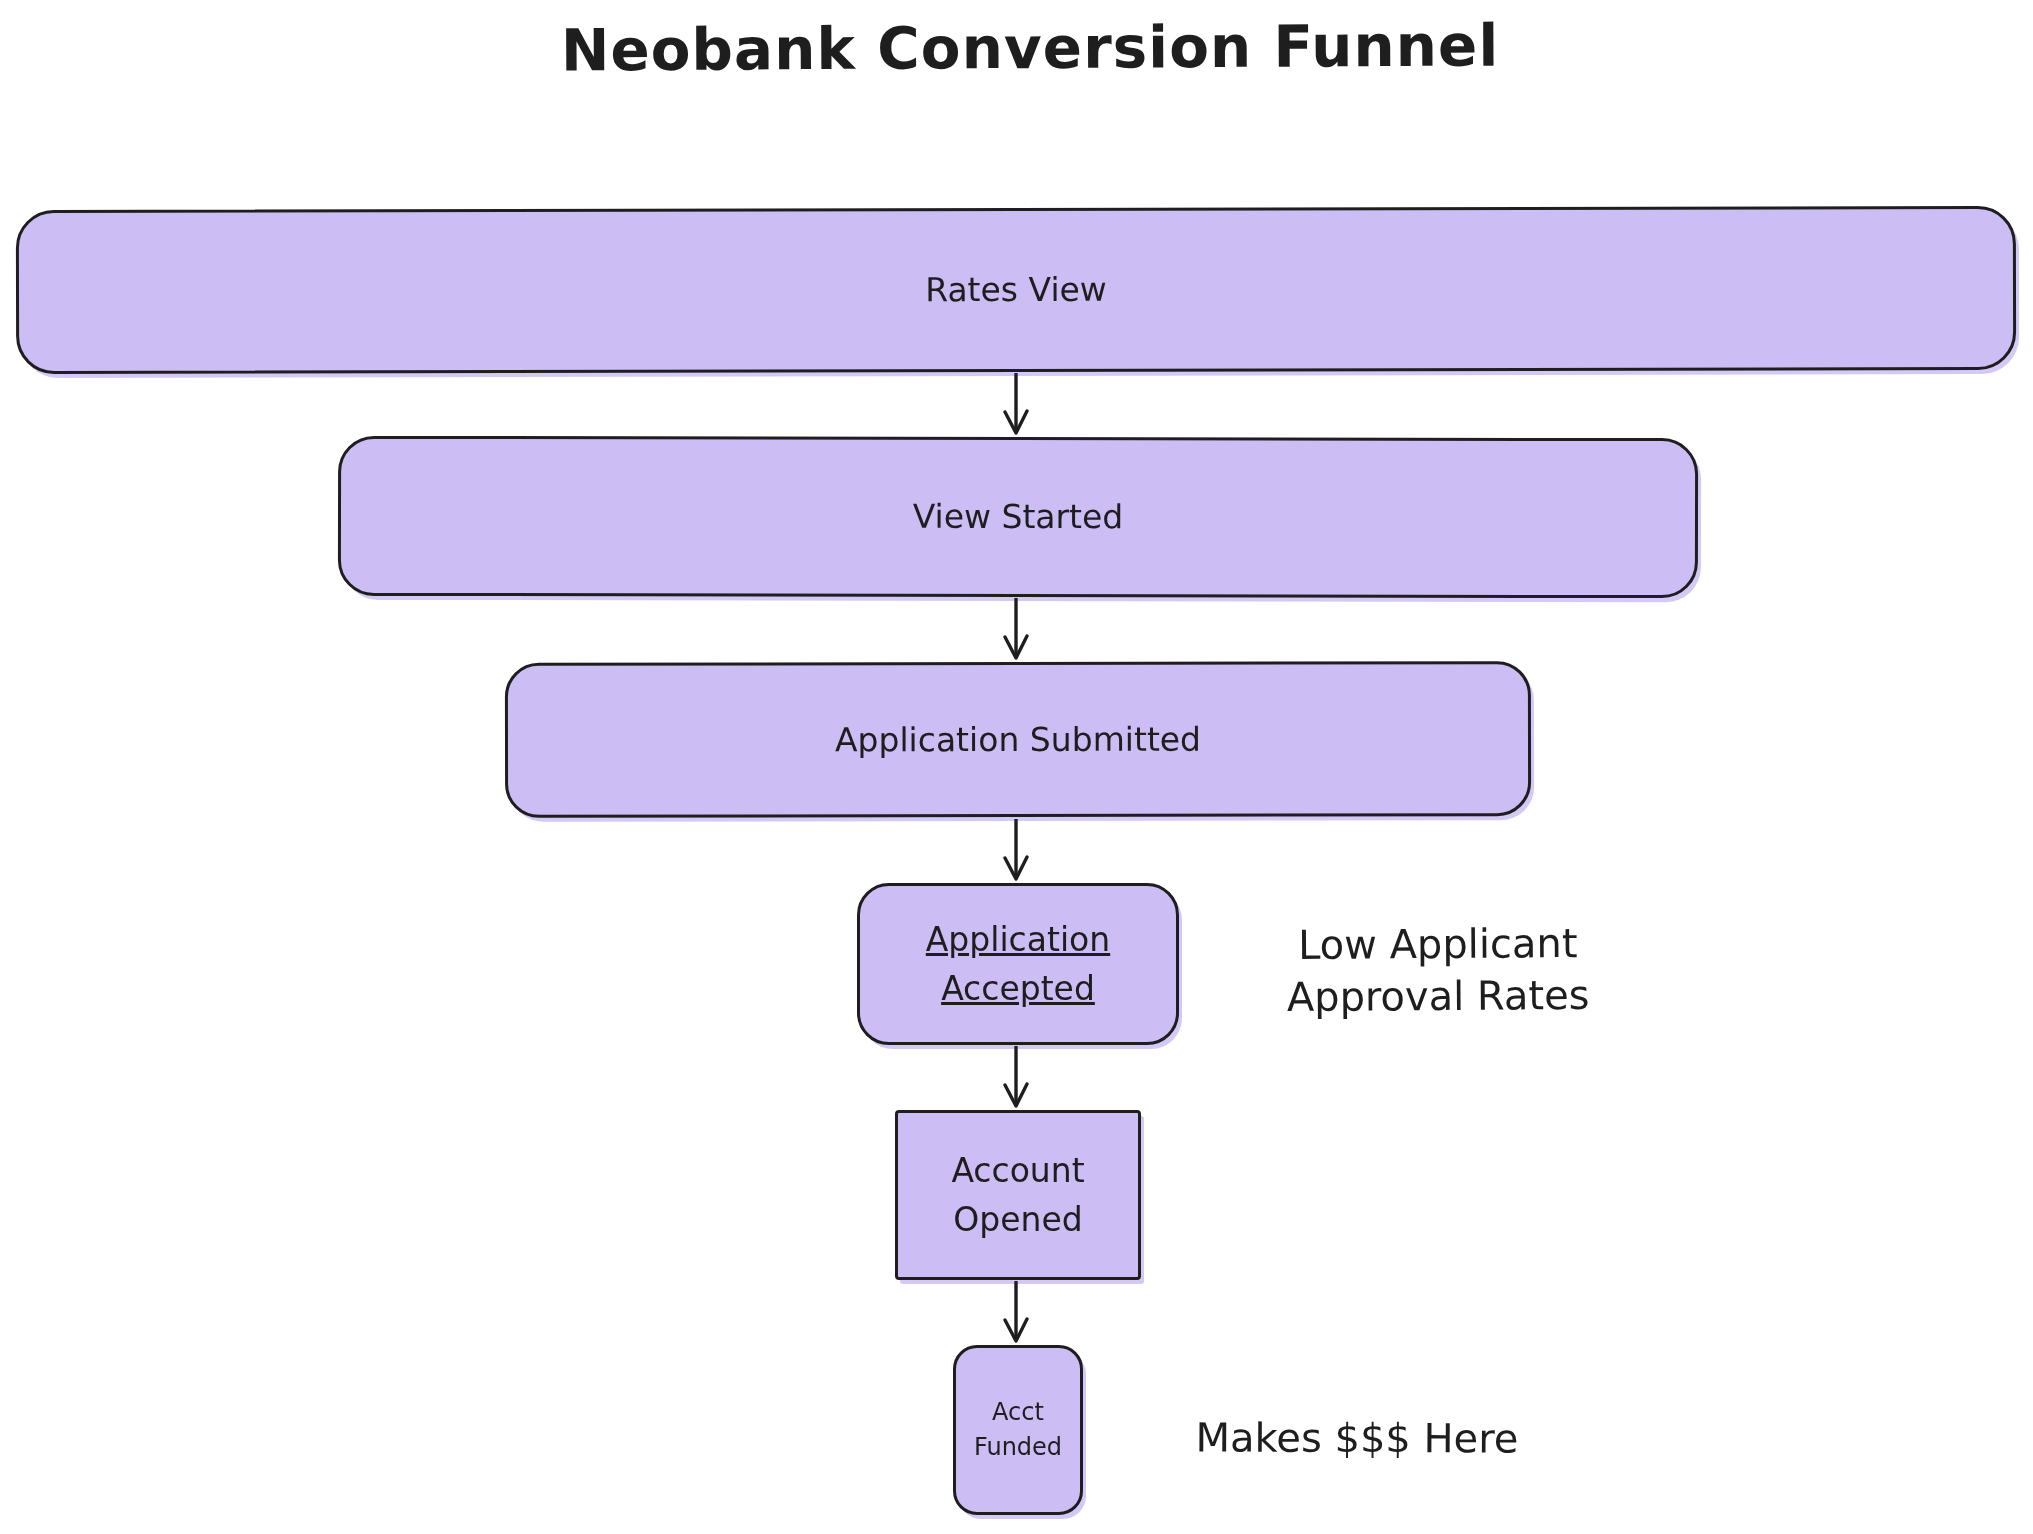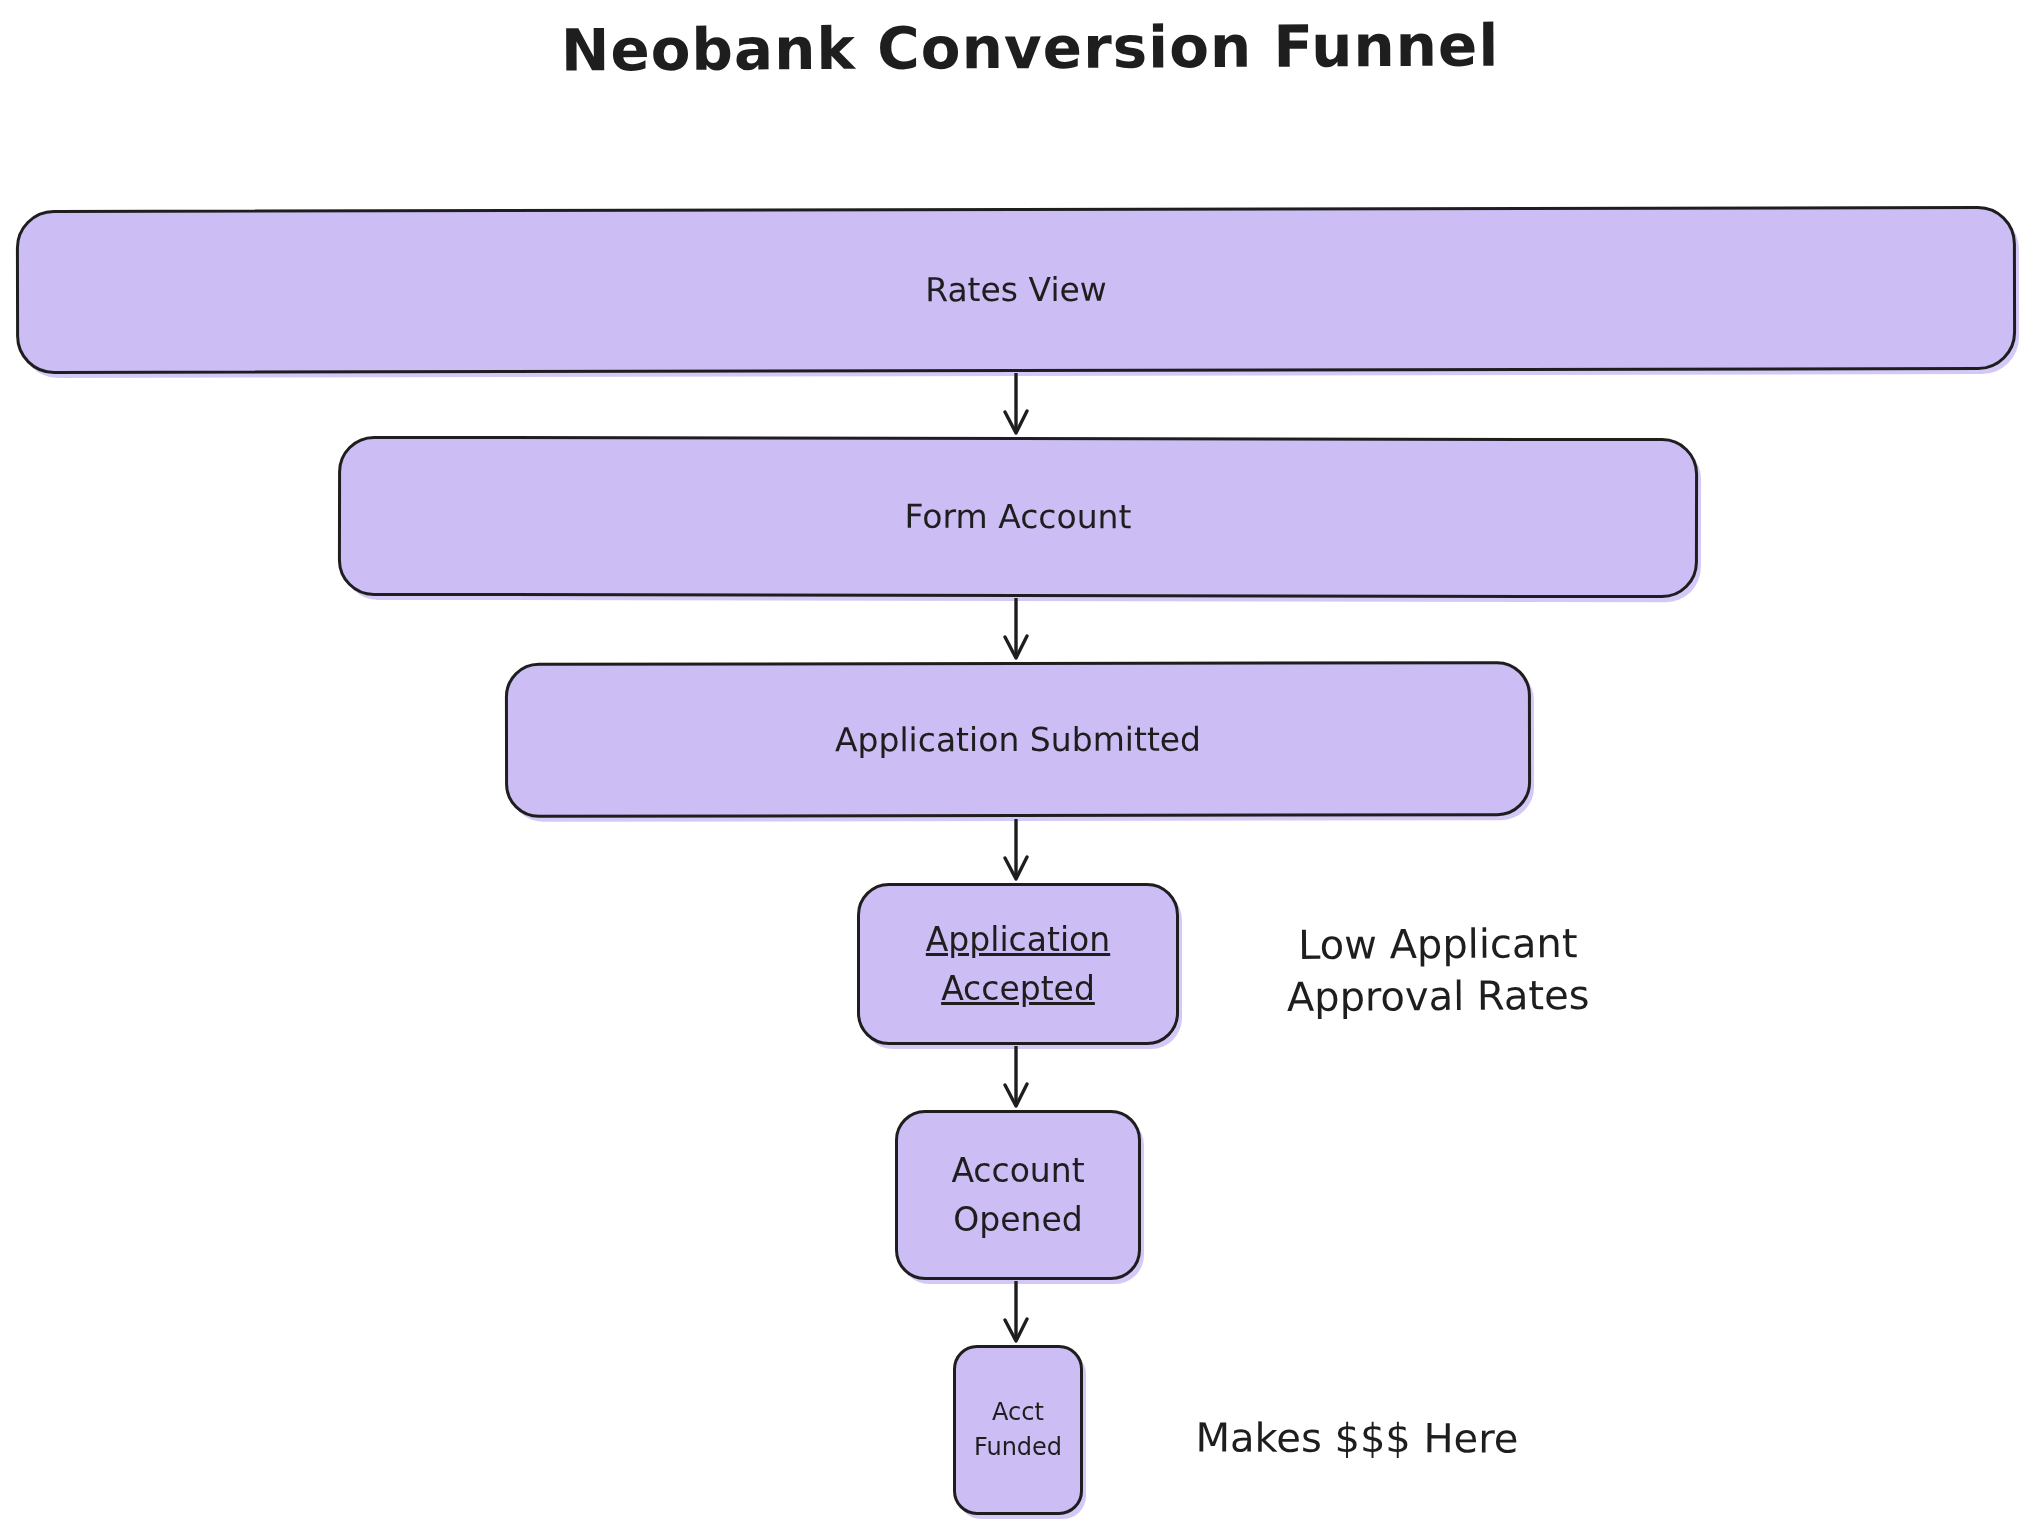--- a/index.html
+++ b/index.html
@@ -29,21 +29,21 @@
     border:3px solid var(--stroke);
     display:flex;align-items:center;justify-content:center;
     text-align:center;
     font-size:33px;line-height:1.5;
     box-shadow:4px 5px 0 -1px var(--shadow);
   }
   .stage-1{left:16px;  top:208px; width:2000px;height:164px;border-radius:38px;transform:rotate(-0.12deg);}
   .stage-2{left:338px; top:437px; width:1360px;height:160px;border-radius:36px;transform:rotate( 0.10deg);}
   .stage-3{left:505px; top:662px; width:1026px;height:155px;border-radius:34px;transform:rotate(-0.10deg);}
   .stage-4{left:857px; top:883px; width:322px; height:162px;border-radius:32px;text-decoration:underline;}
-  .stage-5{left:895px; top:1110px;width:246px; height:170px;border-radius:30px;}
+  .stage-5{left:895px; top:1110px;width:246px; height:170px;border-radius:4px;}
   .stage-6{left:953px; top:1345px;width:130px; height:170px;border-radius:24px;font-size:24px;line-height:1.45;text-align:center;}
   .arrow{
     position:absolute;left:999px;width:34px;height:64px;
   }
   .arrow-1{top:373px;}
   .arrow-2{top:598px;}
   .arrow-3{top:819px;}
   .arrow-4{top:1046px;}
   .arrow-5{top:1281px;}
   .arrow svg{display:block;}
@@ -68,21 +68,21 @@
   </div>
 
   <div class="arrow arrow-1">
     <svg width="34" height="64" viewBox="0 0 34 64" fill="none">
       <path d="M17 1 L17 58" stroke="#1e1e1e" stroke-width="3.4" stroke-linecap="round"></path>
       <path d="M6 39 L17 60 L28 38" stroke="#1e1e1e" stroke-width="3.4" stroke-linecap="round" stroke-linejoin="round" fill="none"></path>
     </svg>
   </div>
 
   <div class="stage stage-2">
-    <span>Form Account</span>
+    <span>View Started</span>
   </div>
 
   <div class="arrow arrow-2">
     <svg width="34" height="64" viewBox="0 0 34 64" fill="none">
       <path d="M17 1 L17 58" stroke="#1e1e1e" stroke-width="3.4" stroke-linecap="round"></path>
       <path d="M6 39 L17 60 L28 38" stroke="#1e1e1e" stroke-width="3.4" stroke-linecap="round" stroke-linejoin="round" fill="none"></path>
     </svg>
   </div>
 
   <div class="stage stage-3">

